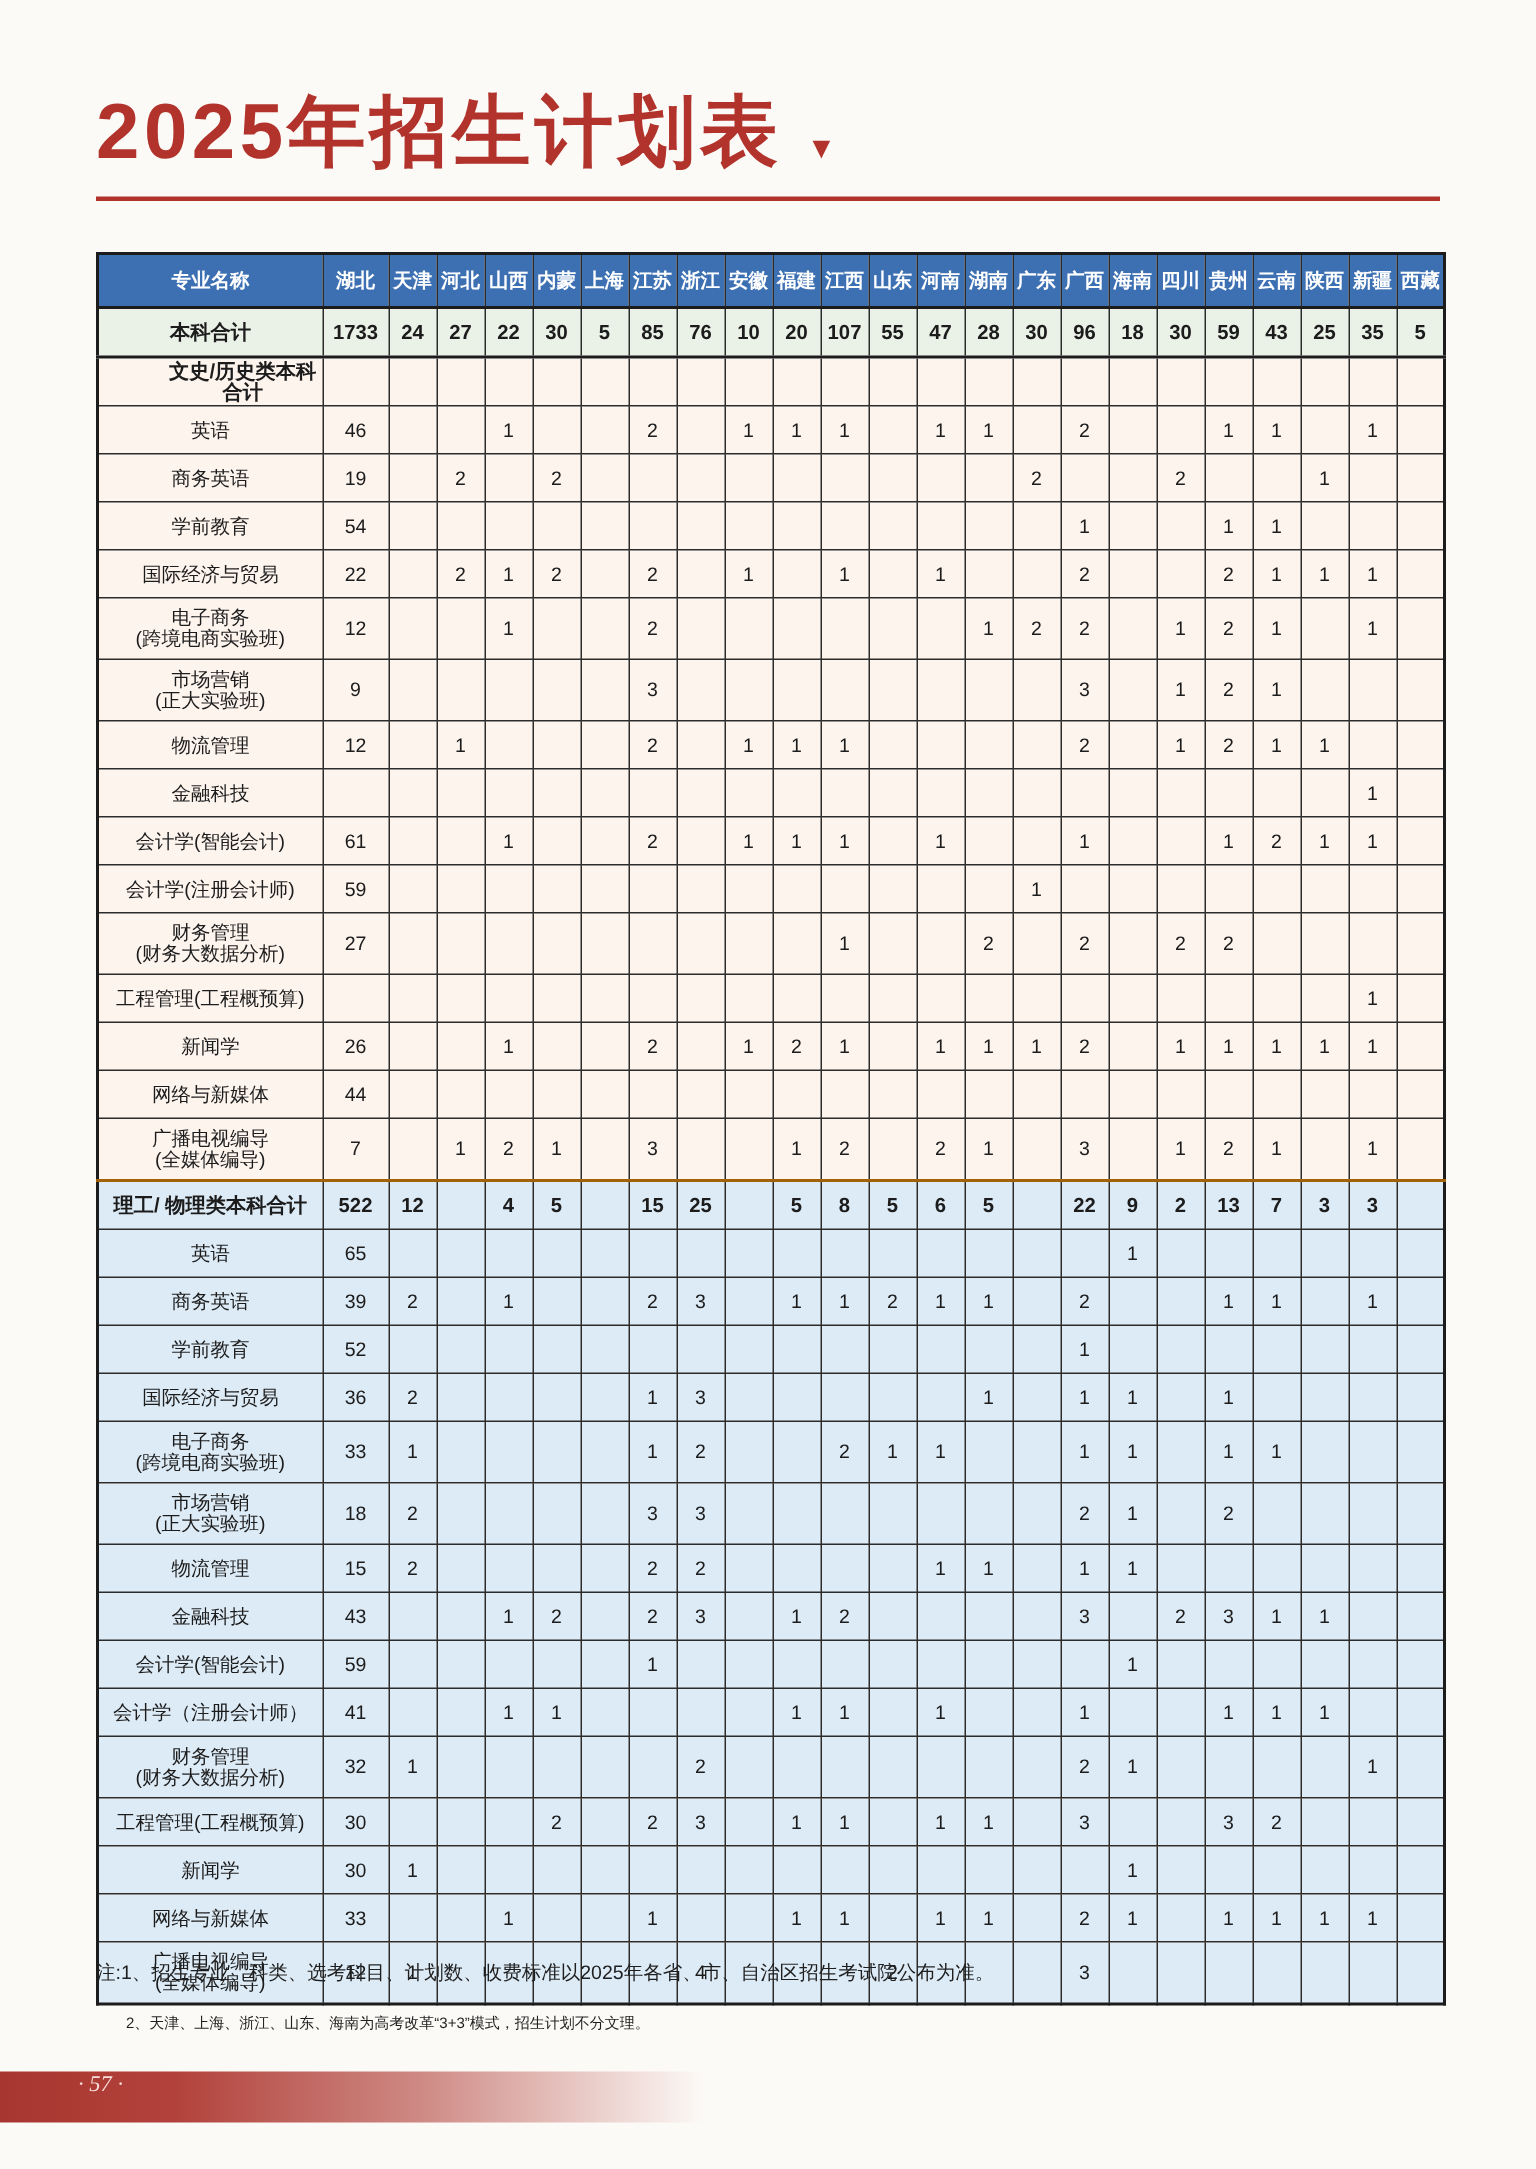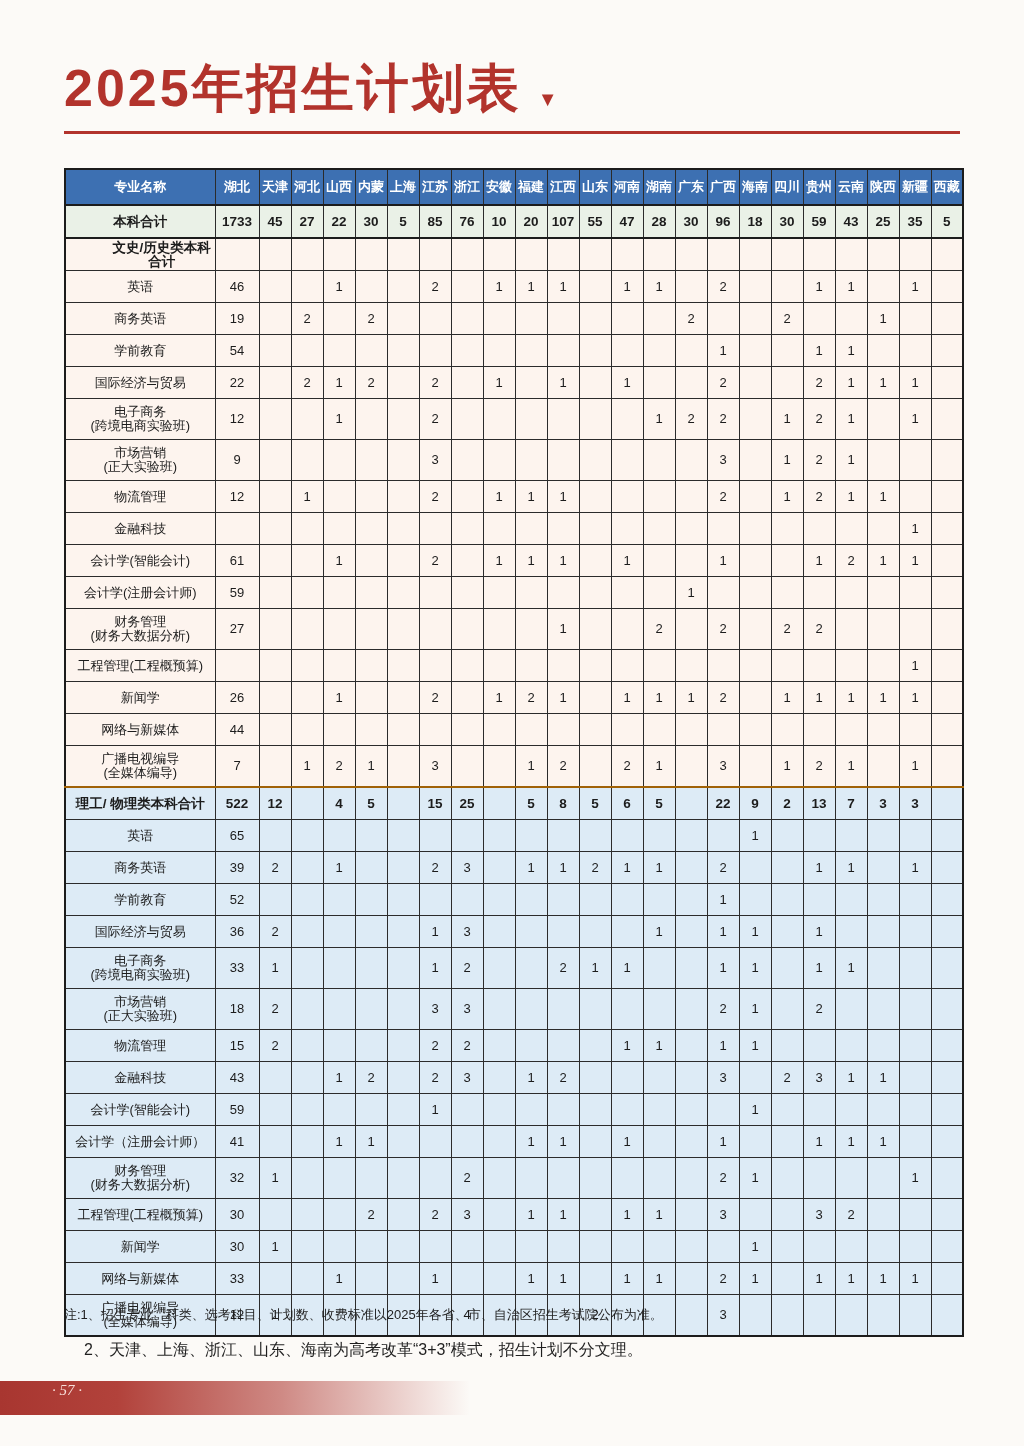--- a/index.html
+++ b/index.html
@@ -63,21 +63,21 @@
   tr.li td{background:var(--li-bg,#ddebf6);}
   tr.section-wen td{background:var(--wen-bg,#fdf4ee);font-weight:bold;font-size:13.5px;border-top:2px solid #1c1c1c;padding-left:44px;}
   tr.section-li td{background:var(--li-bg,#ddebf6);font-weight:bold;font-size:13.5px;border-top:2px solid #a16207;}
   .notes{
     position:absolute;left:64px;top:1306px;
     font-size:13px;color:#1f1f1f;
     line-height:18px;
   }
   .note-line2{
     position:absolute;left:84px;top:1341px;
-    font-size:16px;color:#1f1f1f;
+    font-size:10px;color:#1f1f1f;
     line-height:18px;
   }
   .page-number-bar{
     position:absolute;left:0;top:1381px;
     width:470px;height:34px;
     background:linear-gradient(90deg,#a83630 0%,#b2423b 25%,#cf8a85 60%,rgba(255,255,255,0) 100%);
   }
   .page-number{
     display:inline-block;
     padding-left:52px;
@@ -124,21 +124,21 @@
         <th>云南</th>
         <th>陕西</th>
         <th>新疆</th>
         <th>西藏</th>
       </tr>
     </thead>
   <tbody>
       <tr class="grand">
         <td class="name-cell">本科合计</td>
         <td>1733</td>
-        <td>45</td>
+        <td>24</td>
         <td>27</td>
         <td>22</td>
         <td>30</td>
         <td>5</td>
         <td>85</td>
         <td>76</td>
         <td>10</td>
         <td>20</td>
         <td>107</td>
         <td>55</td>

